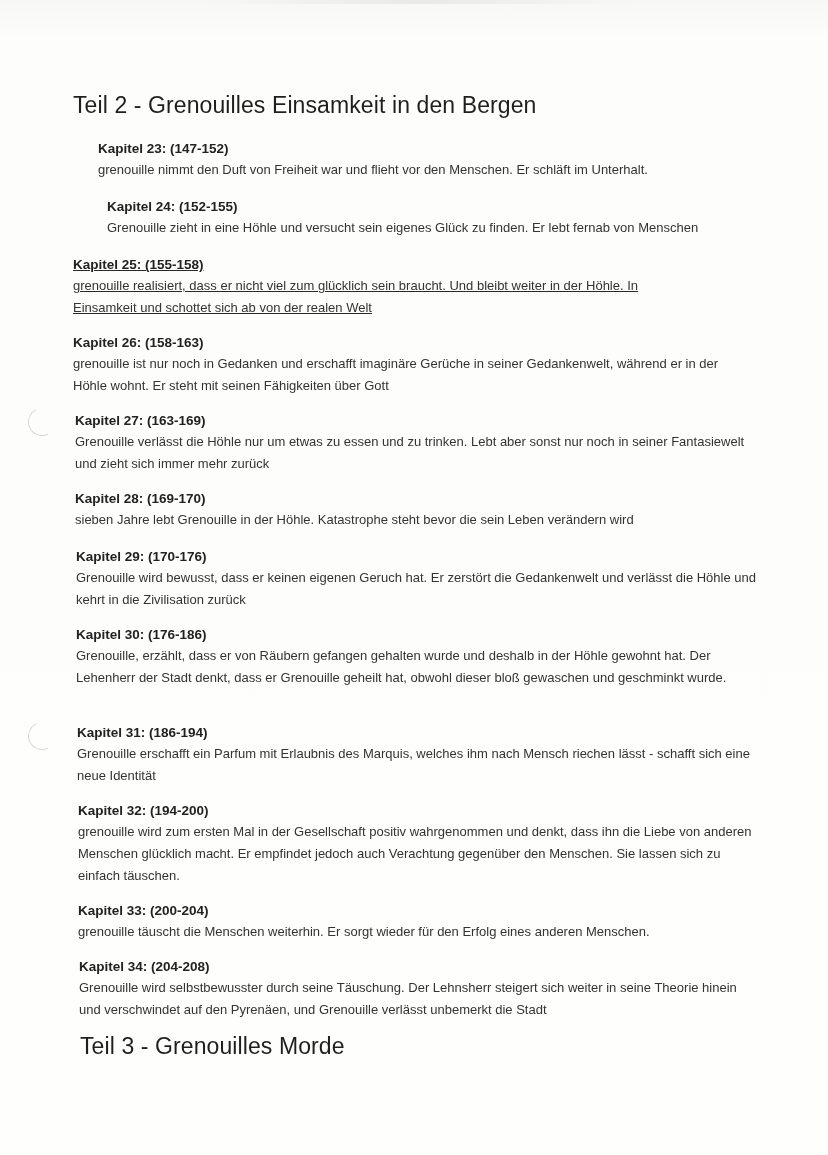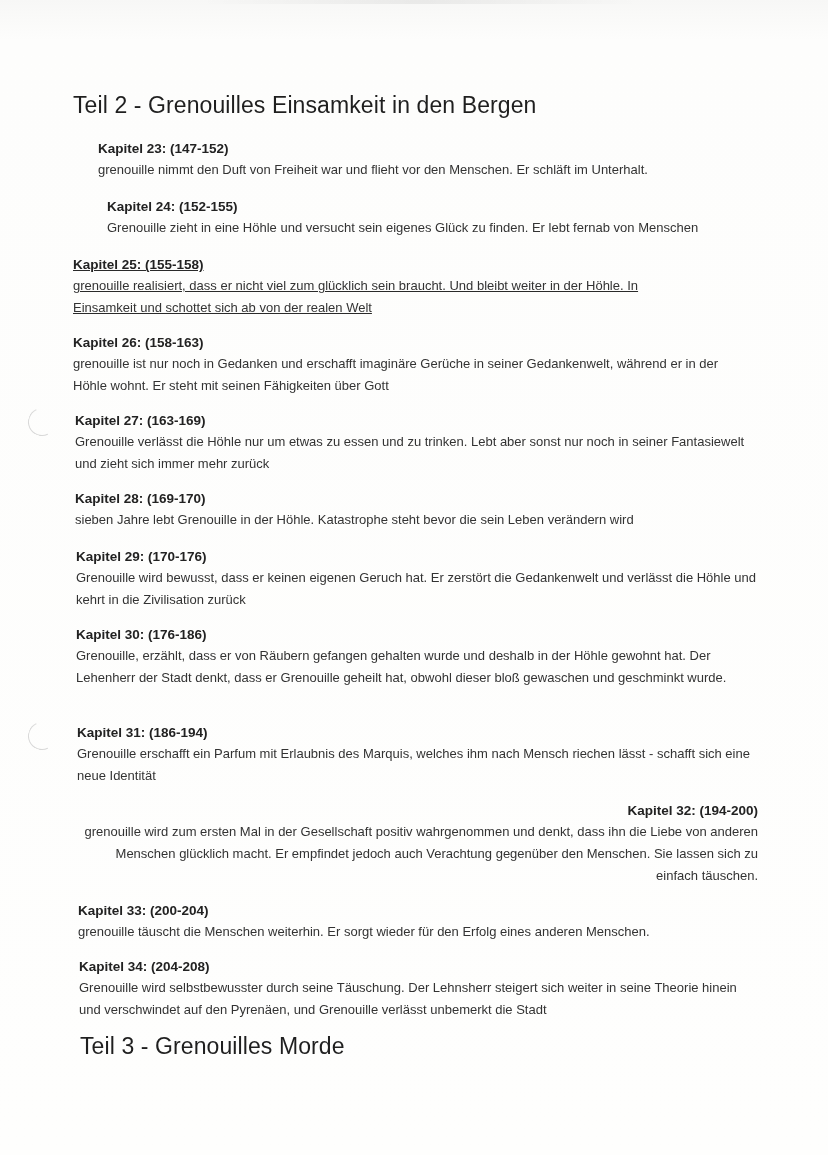--- a/index.html
+++ b/index.html
@@ -91,21 +91,21 @@
     <p class="kap-title">Kapitel 30: (176-186)</p>
     <p class="kap-text">Grenouille, erzählt, dass er von Räubern gefangen gehalten wurde und deshalb in der Höhle gewohnt hat. Der Lehenherr der Stadt denkt, dass er Grenouille geheilt hat, obwohl dieser bloß gewaschen und geschminkt wurde.</p>
   </div>
 
   <div class="hole" style="top:722px;"></div>
   <div class="kap" style="top:724px; left:77px; width:680px;">
     <p class="kap-title">Kapitel 31: (186-194)</p>
     <p class="kap-text">Grenouille erschafft ein Parfum mit Erlaubnis des Marquis, welches ihm nach Mensch riechen lässt - schafft sich eine neue Identität</p>
   </div>
 
-  <div class="kap" style="top:802px; left:78px; width:680px;text-align:right;">
+  <div class="kap" style="top:802px; left:78px; width:680px;">
     <p class="kap-title">Kapitel 32: (194-200)</p>
     <p class="kap-text">grenouille wird zum ersten Mal in der Gesellschaft positiv wahrgenommen und denkt, dass ihn die Liebe von anderen Menschen glücklich macht. Er empfindet jedoch auch Verachtung gegenüber den Menschen. Sie lassen sich zu einfach täuschen.</p>
   </div>
 
   <div class="kap" style="top:902px; left:78px; width:680px;">
     <p class="kap-title">Kapitel 33: (200-204)</p>
     <p class="kap-text">grenouille täuscht die Menschen weiterhin. Er sorgt wieder für den Erfolg eines anderen Menschen.</p>
   </div>
 
   <div class="kap" style="top:958px; left:79px; width:680px;">

